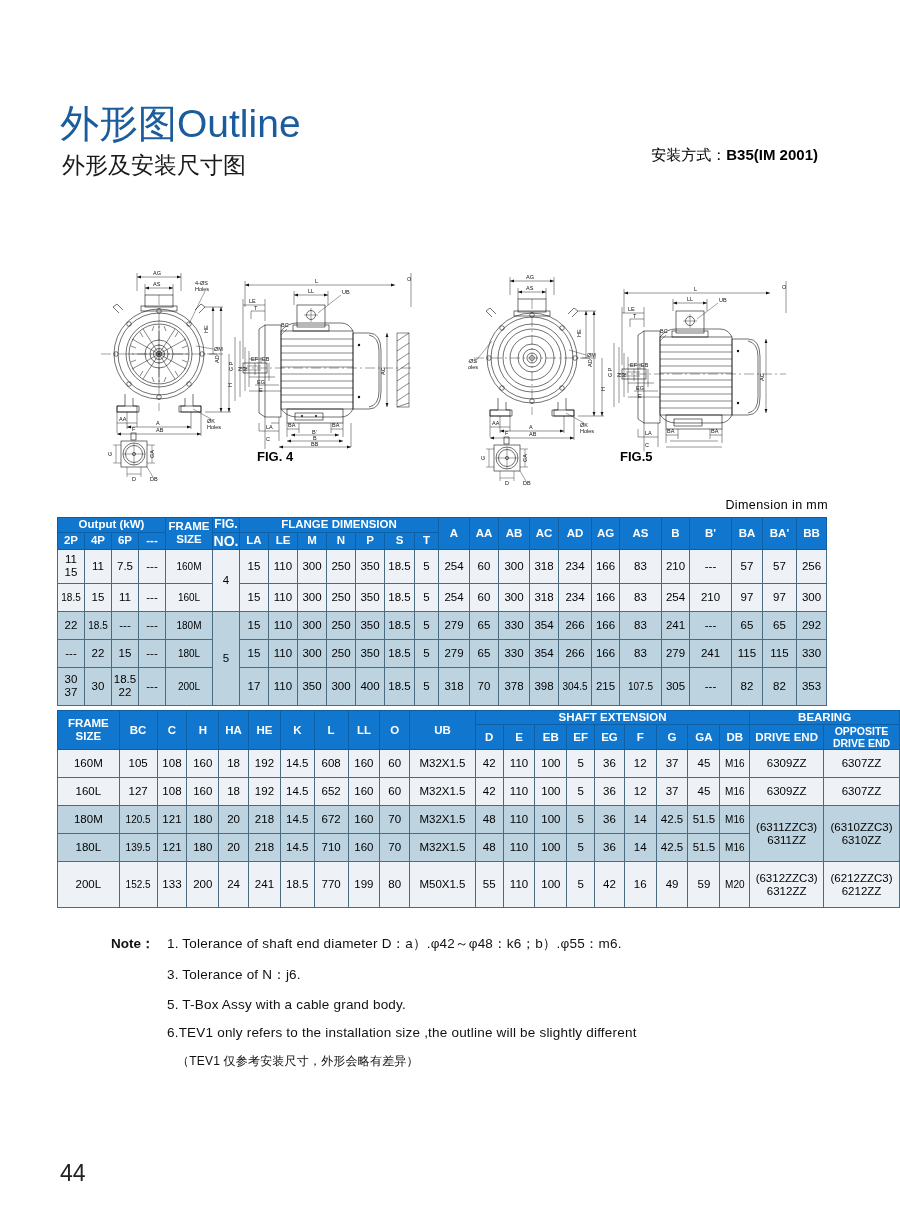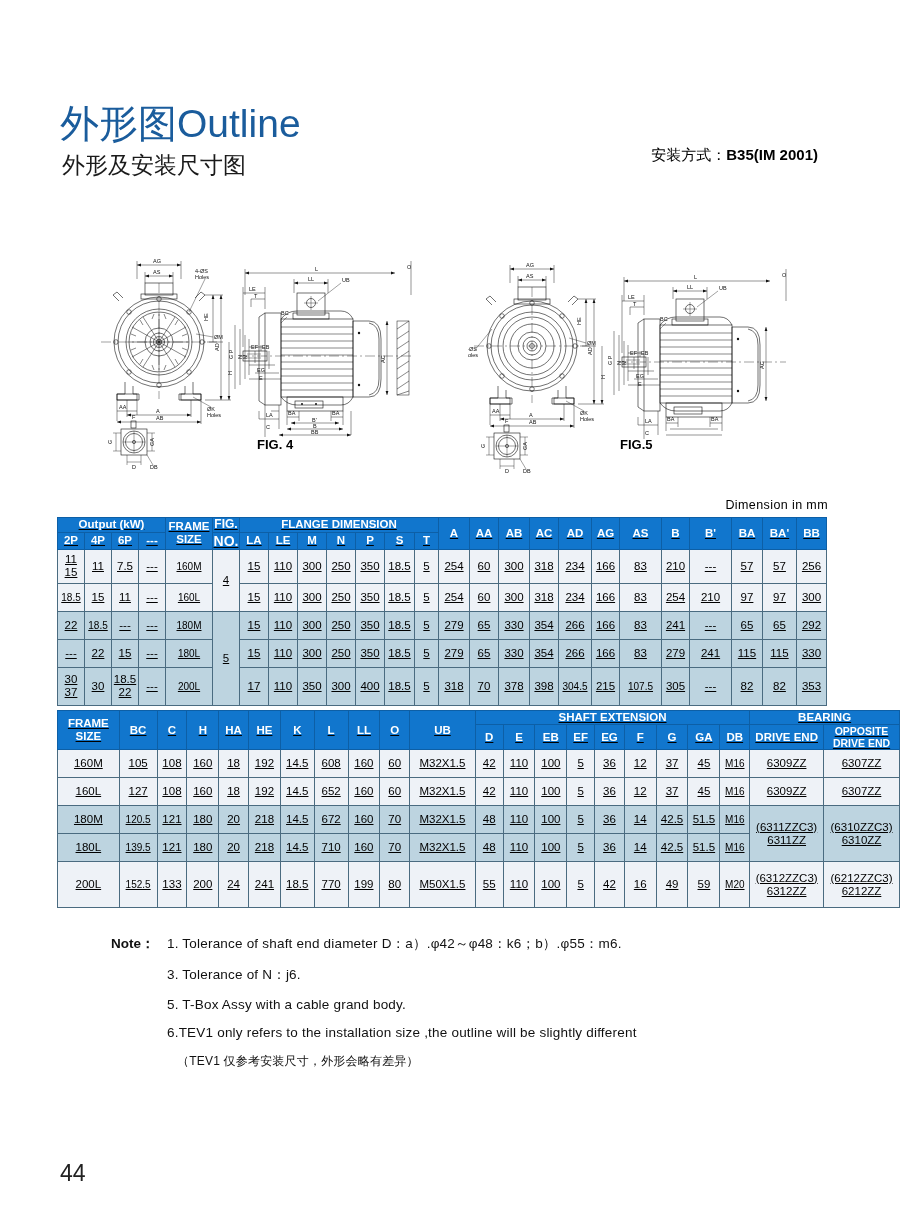--- a/index.html
+++ b/index.html
@@ -26,39 +26,38 @@
     font-size:23px; color:#1a1a1a; white-space:nowrap;
   }
   #install-type {
     position:absolute; right:82px; top:146px;
     font-size:15px; color:#000; white-space:nowrap;
   }
   #install-type .val { font-weight:bold; }
 
   
   #drawings { position:absolute; left:0; top:235px; width:900px; height:250px; }
-  .dwg-group { position:absolute; top:4px; }
+  .dwg-group { position:absolute; top:16px; }
   .fig-label { position:absolute; font-size:13px; font-weight:bold; color:#000; }
 
   svg.cad { display:block; }
 
   
   #dim-note {
     position:absolute; right:72px; top:498px;
     font-size:12.5px; color:#000000; letter-spacing:0.4px;
   }
 
   
   .tbl-wrap { position:absolute; left:57px; }
   table.dim {
     border-collapse:collapse;
     table-layout:fixed;
     font-size:11.5px;
     background:#f0abfc;
-    text-decoration:underline;
   }
   table.dim th, table.dim td {
     border:1px solid #4a6b80;
     text-align:center;
     vertical-align:middle;
     padding:0;
     line-height:1.15;
   }
   table.dim th {
     background:#1176cd;

